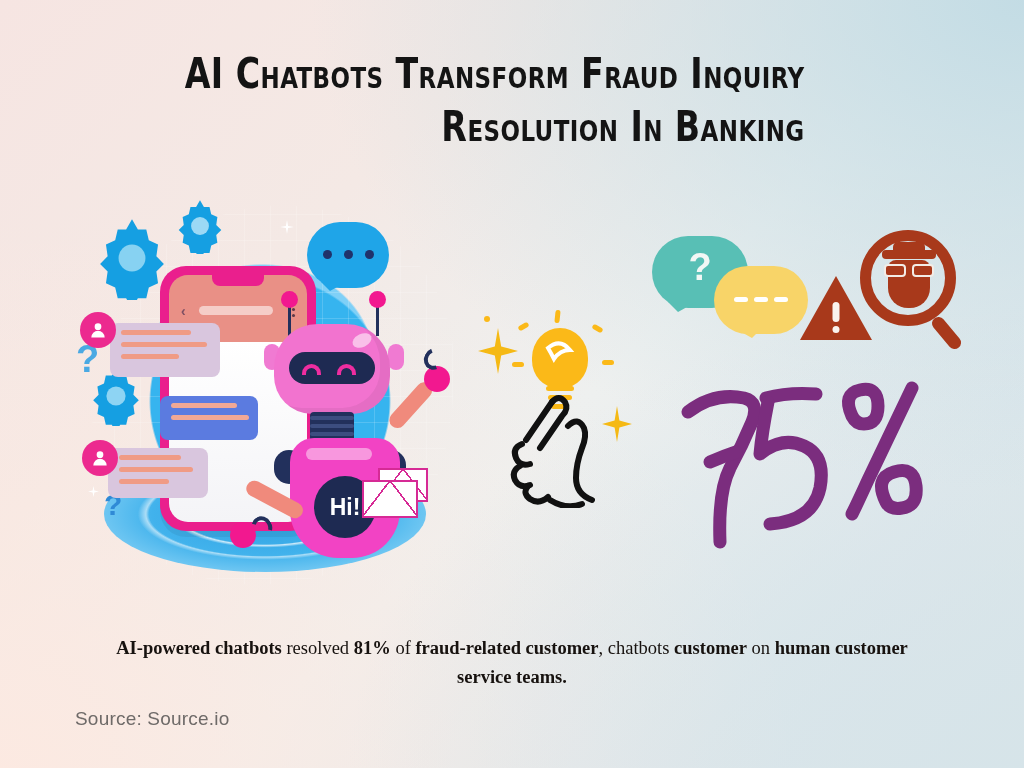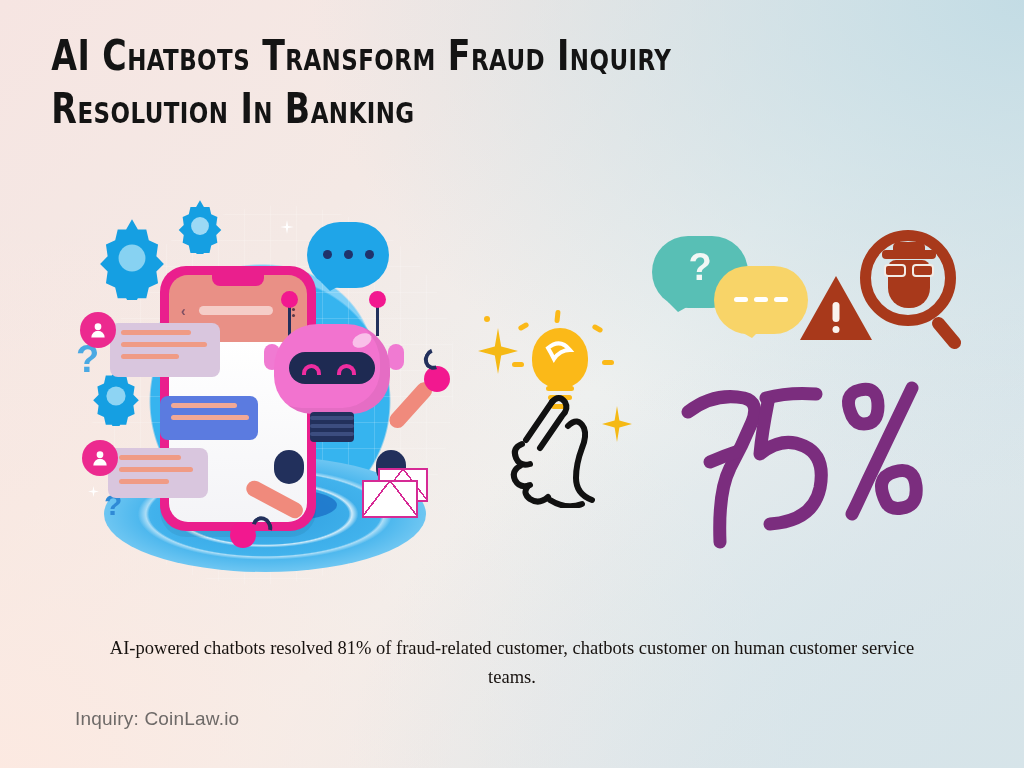--- a/index.html
+++ b/index.html
@@ -8,42 +8,42 @@
     font-family:"Liberation Sans", sans-serif;
     position:relative;
     background:
       radial-gradient(120% 110% at 100% 0%,  rgba(193,219,228,0.95) 0%, rgba(193,219,228,0.0) 58%),
       radial-gradient(120% 110% at 100% 100%, rgba(214,228,233,0.95) 0%, rgba(214,228,233,0.0) 55%),
       radial-gradient(130% 120% at 0% 100%,  rgba(252,233,225,0.98) 0%, rgba(252,233,225,0.0) 60%),
       linear-gradient(135deg,#f6e5e2 0%,#f4e9e5 30%,#eef0ef 55%,#dfe8ec 80%,#d9e4e8 100%);
   }
 
   
-  .title-wrap { position:absolute; top:30px; left:0; width:856px; text-align:left; }
+  .title-wrap { position:absolute; top:48px; left:0; width:856px; text-align:right; }
   .title {
     font-family:"DejaVu Sans Condensed","Liberation Sans Narrow","Liberation Sans", sans-serif;
     font-weight:700;
     font-size:42px;
     line-height:1.25;
     letter-spacing:0.5px;
     color:#141414;
     font-stretch:condensed;
     transform:scaleX(0.88);
     font-variant:small-caps;
     text-transform:capitalize;
   }
 
   
   .caption {
     position:absolute; left:96px; top:634px; width:832px;
     text-align:center;
     font-family:"Liberation Serif","DejaVu Serif",serif;
     font-size:18.5px; line-height:1.55; color:#17120f;
   }
-  .caption b { font-weight:400; }
+  .caption b { font-weight:700; }
   .caption span.reg { font-weight:400; }
 
   .source {
     position:absolute; left:75px; top:708px;
     font-family:"Liberation Sans", sans-serif;
     font-size:19px; color:#6e6a68; letter-spacing:0.2px;
   }
 
   
   .illus { position:absolute; left:62px; top:188px; width:400px; height:410px; }
@@ -325,20 +325,23 @@
 
     <div class="r-neck">
       <i style="top:4px;"></i>
         <i style="top:12px;"></i>
         <i style="top:20px;"></i>
     </div>
 
     <div class="r-shoulder" style="left:26px;"></div>
     <div class="r-shoulder" style="left:128px;"></div>
 
+    <div class="r-body">
+      <div class="r-badge">Hi!</div>
+    </div>
 
     <div class="arm" style="left:144px; top:118px; width:56px; transform:rotate(-48deg); transform-origin:left center;"></div>
     <div class="hand" style="left:176px; top:66px;"></div>
     <div class="claw" style="left:176px; top:48px; transform:rotate(25deg);"></div>
 
     <div class="arm" style="left:-8px; top:206px; width:62px; transform:rotate(28deg); transform-origin:right center;"></div>
     <div class="hand" style="left:-18px; top:222px;"></div>
     <div class="claw" style="left:4px; top:216px; transform:rotate(150deg);"></div>
   </div>
 
@@ -417,13 +420,13 @@
     <path d="M140 18 q-28 -2 -50 4"></path>
     <path d="M92 26 q-6 30 -8 52 q22 -18 44 -8 q22 10 16 42 q-7 33 -50 36"></path>
 
     <path d="M176 40 q-10 -22 8 -26 q18 -4 18 16 q0 18 -14 18 q-8 0 -12 -8"></path>
     <path d="M236 12 q-22 46 -44 92 q-10 22 -16 34"></path>
     <path d="M210 126 q-12 -24 8 -30 q20 -6 22 14 q2 20 -14 22 q-12 2 -16 -6"></path>
   </svg>
 </div>
 
 <div class="caption"><b>AI-powered chatbots </b><span class="reg">resolved </span><b>81%</b><span class="reg"> of </span><b>fraud-related customer</b><span class="reg">, chatbots </span><b>customer</b><span class="reg"> on </span><b>human customer service teams.</b></div>
-<div class="source">Inquiry: CoinLaw.io</div>
+<div class="source">Source: Source.io</div>
 
 </body></html>

